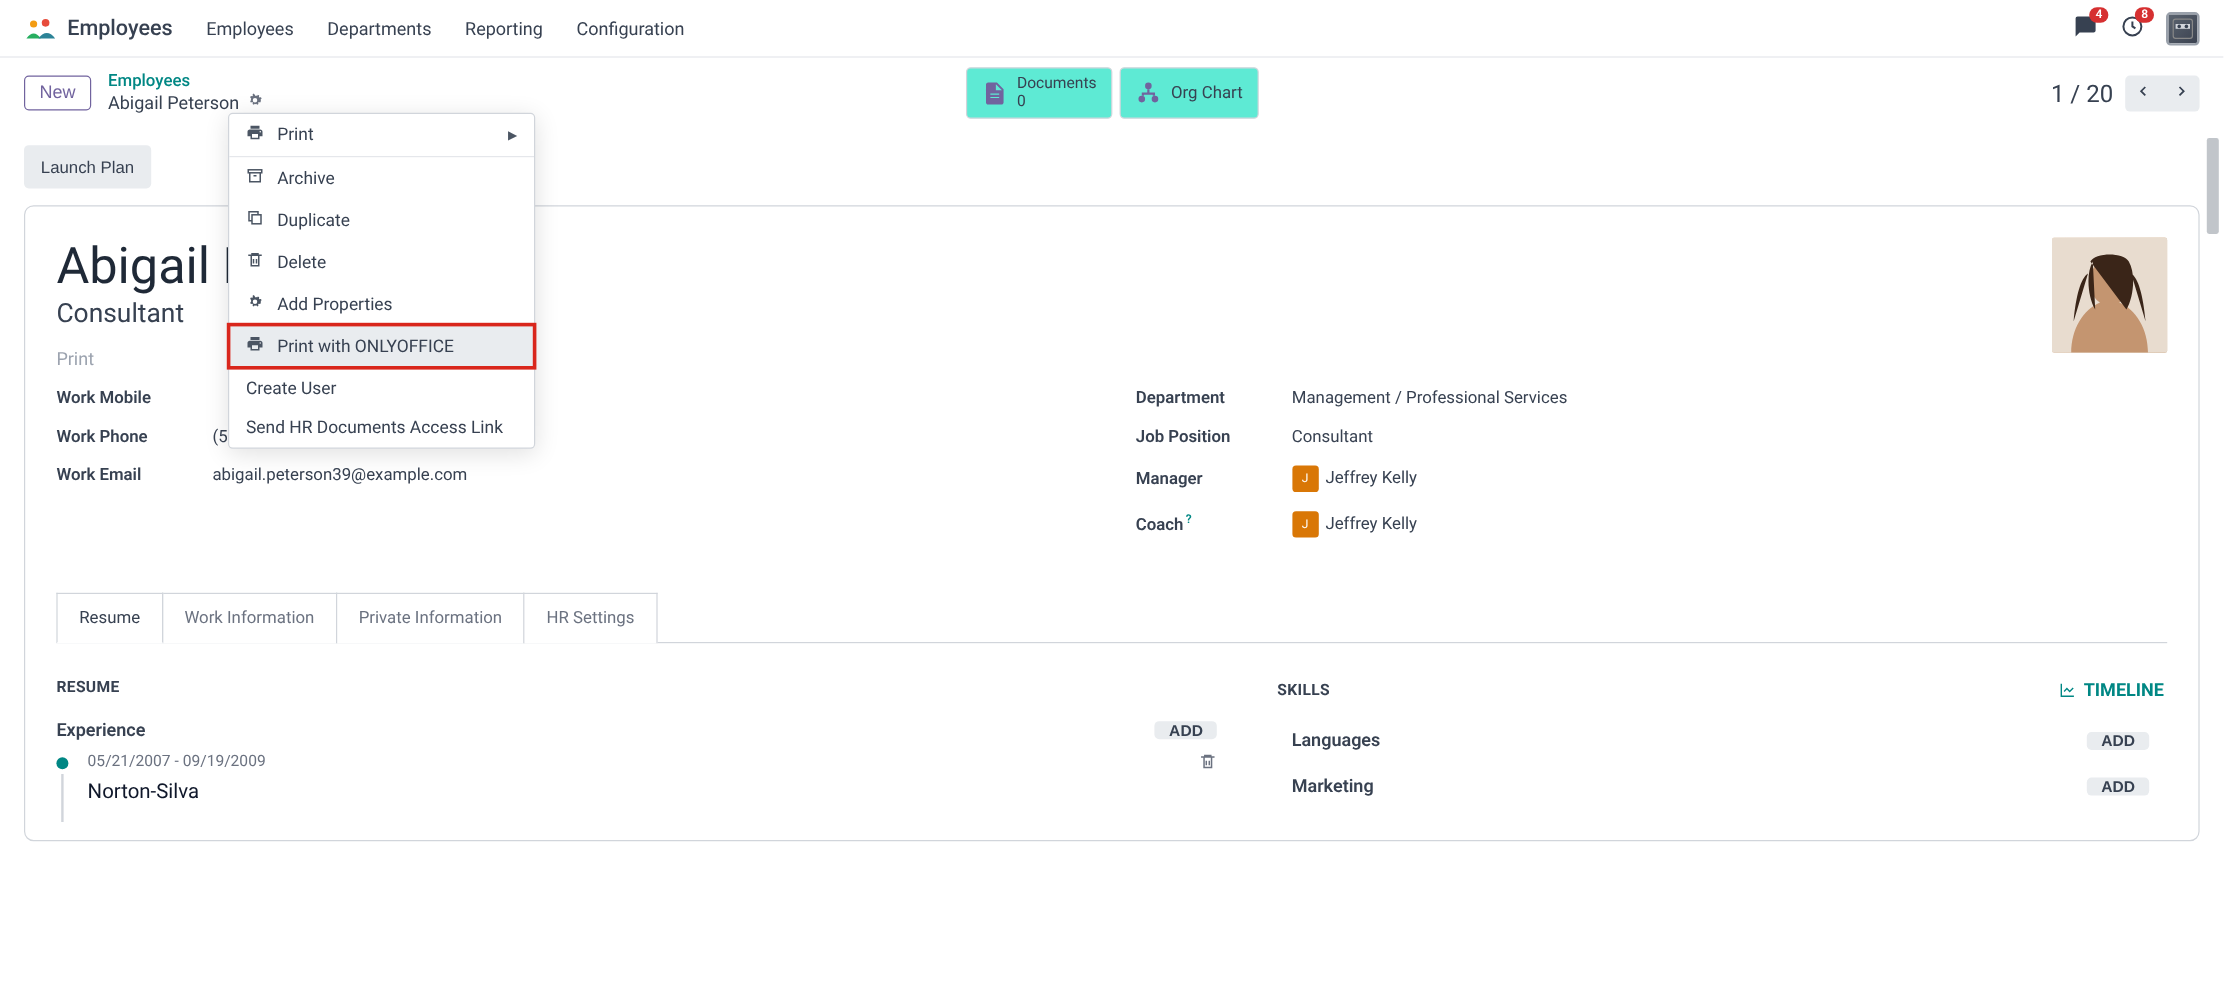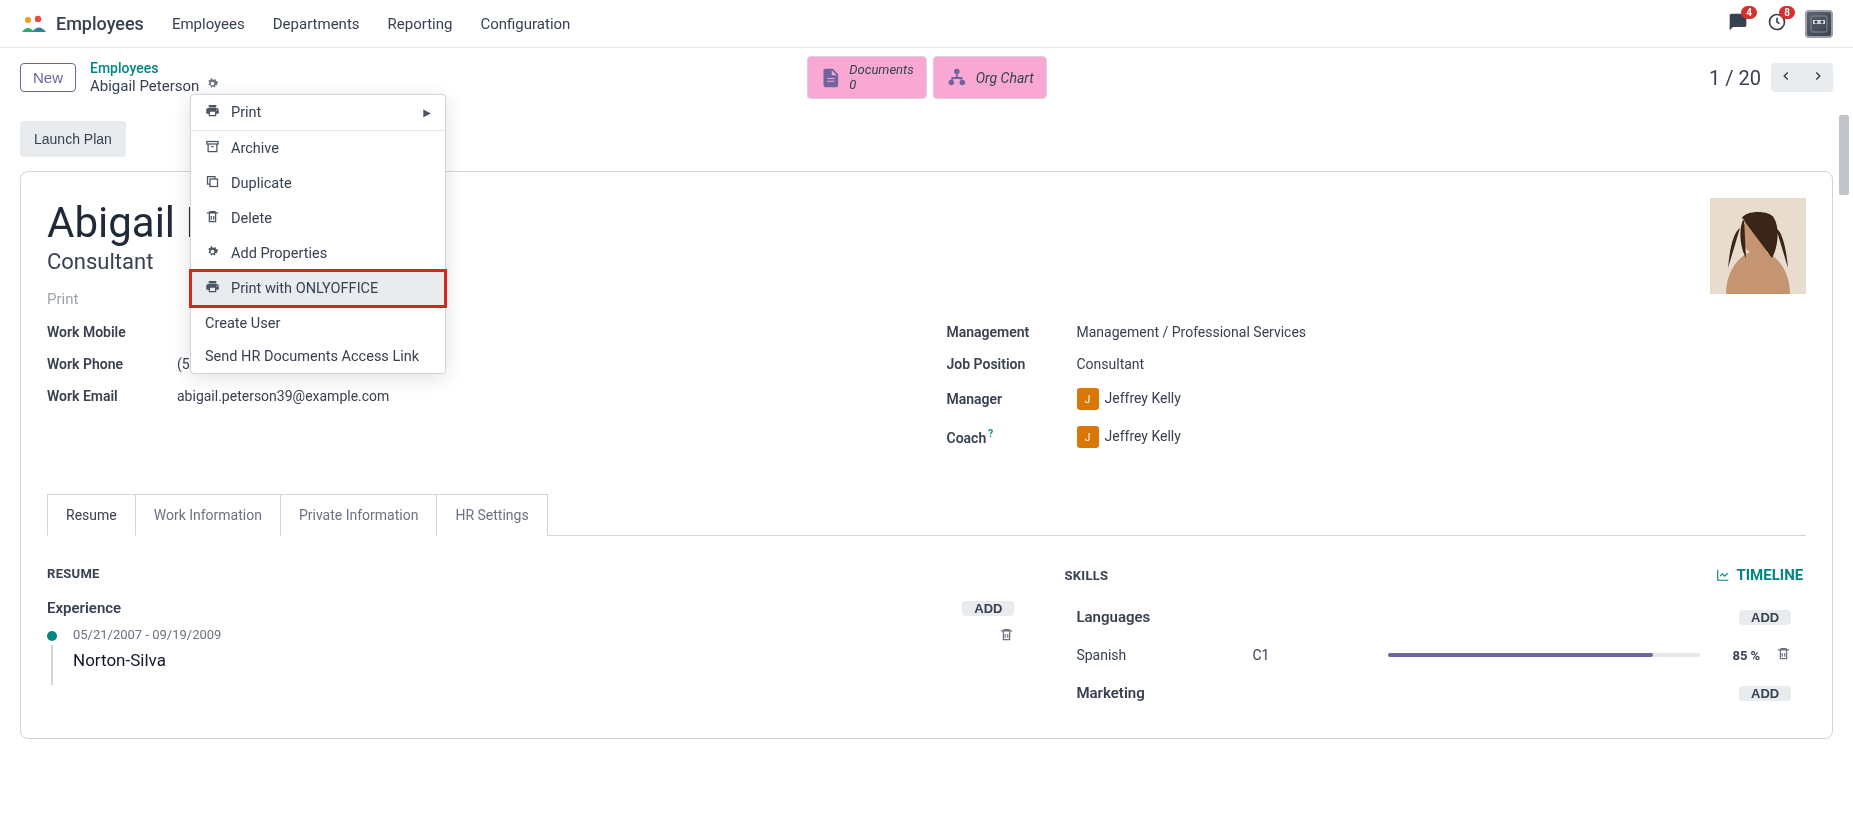--- a/index.html
+++ b/index.html
@@ -17,21 +17,21 @@
   .avatar-sm { width: 28px; height: 28px; border-radius: 4px; background: linear-gradient(135deg,#5b6470,#3b4250); display:flex;align-items:center;justify-content:center;color:#fff;font-size:12px; border:2px solid #9aa1ab;}
   
   .controlbar { display: flex; align-items: center; padding: 12px 20px; gap: 14px; position: relative; }
   .new-btn { border: 1.5px solid #71639e; color: #71639e; background: #fff; padding: 5px 12px; border-radius: 4px; font-size: 15px; cursor: pointer; font-weight:500;}
   .breadcrumb { display: flex; flex-direction: column; }
   .bc-top { color: #008784; font-size: 14px; font-weight:500;}
   .bc-bot { color: #374151; font-size: 15px; display:flex; align-items:center; gap:6px;}
   .gear { color:#6b7280; cursor:pointer; }
   
   .center-btns { position:absolute; left:50%; transform:translateX(-50%); display:flex; gap:6px; }
-  .center-btn { border:1px solid #d1d5db; background:#f9a8d4; border-radius:4px; padding:6px 12px; display:flex; align-items:center; gap:8px; cursor:pointer; color:#374151;font-style:italic;}
+  .center-btn { border:1px solid #d1d5db; background:#5eead4; border-radius:4px; padding:6px 12px; display:flex; align-items:center; gap:8px; cursor:pointer; color:#374151;}
   .center-btn svg { width:22px; height:22px; }
   .doc-txt { display:flex; flex-direction:column; line-height:1.1; font-size:13px;}
   
   .pager { margin-left:auto; display:flex; align-items:center; gap:10px; }
   .pager-txt { font-size:20px; color:#374151; }
   .pager-btns { display:flex; gap:2px; background:#e9ecef; border-radius:4px; overflow:hidden;}
   .pager-btn { padding:6px 8px; cursor:pointer; color:#374151;}
   
   .body-area { padding: 14px 20px; display:flex; flex-direction:column; gap:14px; height:calc(839px - 48px - 62px); overflow-y:auto; position:relative;}
   .scrollbar-track { position:absolute; right:2px; top:0; width:14px; height:100%; }
@@ -265,21 +265,21 @@
             <span class="row-lbl">Work Phone</span>
             <span class="row-val">(555)-233-3393</span>
           </div>
         <div class="row">
             <span class="row-lbl">Work Email</span>
             <span class="row-val">abigail.peterson39@example.com</span>
           </div>
       </div>
       <div class="colr">
         <div class="row">
-            <span class="row-lbl r">Management</span>
+            <span class="row-lbl r">Department</span>
             <span class="row-val">Management / Professional Services</span>
           </div>
         <div class="row">
             <span class="row-lbl r">Job Position</span>
             <span class="row-val">Consultant</span>
           </div>
         <div class="row">
             <span class="row-lbl r">Manager</span>
             <span class="row-val"><span class="mini-av">J</span><span>Jeffrey Kelly</span></span>
           </div>
@@ -327,31 +327,20 @@
             <svg width="14" height="14" viewBox="0 0 24 24" fill="none" stroke="#008784" stroke-width="2">
                 <path d="M3 3v18h18M7 14l4-4 4 4 5-5"></path>
               </svg>
             <span>TIMELINE</span>
           </span>
         </div>
         <div class="skill-cat">
           <span>Languages</span>
           <button class="add-btn">ADD</button>
         </div>
-        <div class="skill-row">
-          <span class="skill-name">Spanish</span>
-          <span class="skill-lvl">C1</span>
-          <div class="skill-bar">
-              <div class="skill-bar-fill" style="width:85%"></div>
-            </div>
-          <span class="skill-pct">85 %</span>
-          <span class="trash-ico"><svg width="15" height="15" viewBox="0 0 24 24" fill="none" stroke="#6b7280" stroke-width="2">
-                <path d="M3 6h18M8 6V4h8v2m-9 0v14h10V6M10 11v6M14 11v6"></path>
-              </svg></span>
-        </div>
         <div class="skill-cat">
           <span>Marketing</span>
           <button class="add-btn">ADD</button>
         </div>
       </div>
     </div>
   </div>
 </div>
 
 </body></html>

